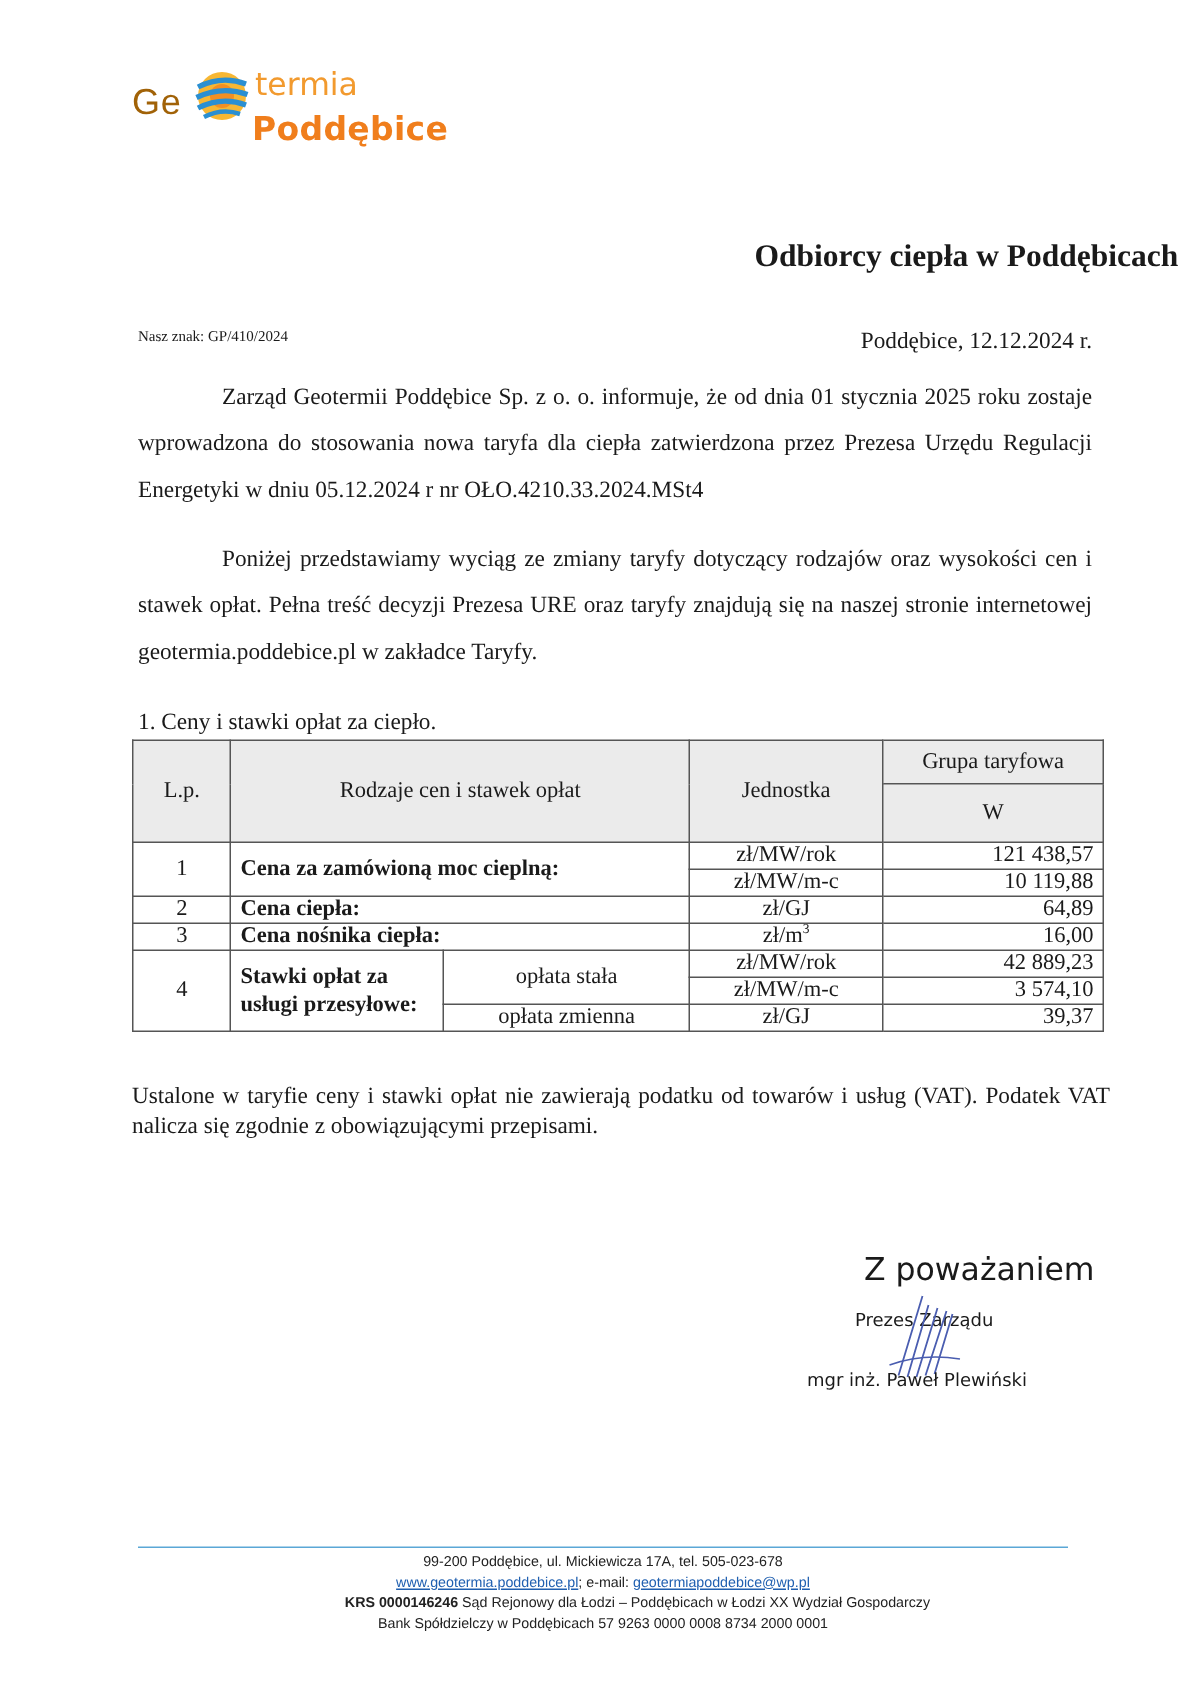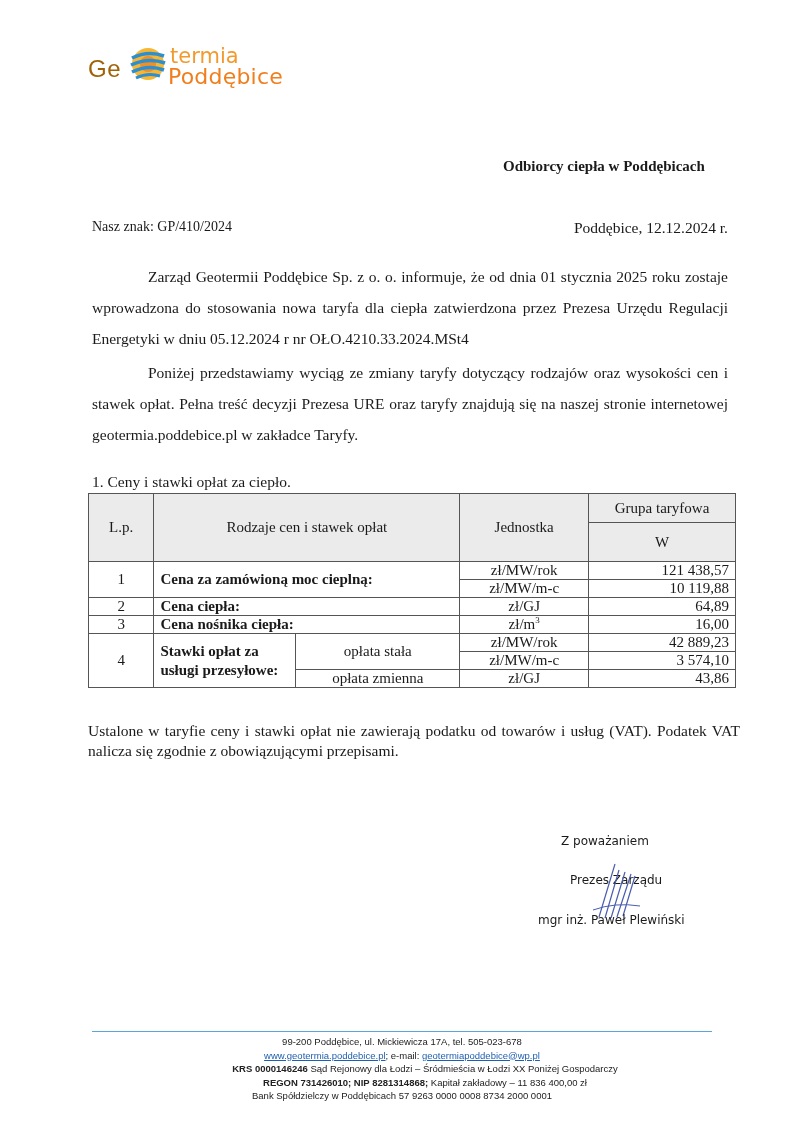--- a/index.html
+++ b/index.html
@@ -5,46 +5,46 @@
   html, body { margin: 0; padding: 0; background: #ffffff; }
   body { width: 800px; height: 1123px; position: relative; overflow: hidden; color: #1a1a1a; }
   .serif { font-family: "Liberation Serif", "DejaVu Serif", serif; }
   .sans { font-family: "Liberation Sans", "DejaVu Sans", sans-serif; }
 
   
   .logo { position: absolute; left: 88px; top: 40px; width: 230px; height: 60px; }
   .logo .ge { position: absolute; left: 0; top: 15px; font-family: Liberation Sans, sans-serif; font-size: 24px; color: #a16207; letter-spacing: 0.5px; }
   .logo .globe { position: absolute; left: 40px; top: 4px; width: 40px; height: 40px; }
   .logo .termia { position: absolute; left: 82px; top: 4px; font-family: "DejaVu Sans", sans-serif; font-size: 21px; color: #f29a2e; }
-  .logo .podd { position: absolute; left: 80px; top: 24px; font-family: "DejaVu Sans", sans-serif; font-size: 22px; font-weight: normal; color: #f07e1c; letter-spacing: 0.2px; }
+  .logo .podd { position: absolute; left: 80px; top: 34px; font-family: "DejaVu Sans", sans-serif; font-size: 22px; font-weight: bold; color: #f07e1c; letter-spacing: 0.2px; }
 
-  .recipient { position: absolute; left: 503px; top: 158px; font-size: 15px; font-weight: bold; }
-  .ref { position: absolute; left: 92px; top: 219px; font-size: 14px; }
+  .recipient { position: absolute; left: 503px; top: 158px; font-size: 21px; font-weight: bold; }
+  .ref { position: absolute; left: 92px; top: 219px; font-size: 10px; }
   .date { position: absolute; right: 72px; top: 219px; font-size: 15.5px; }
 
   .para { position: absolute; left: 92px; width: 636px; font-size: 15.5px; line-height: 31px; text-align: justify; }
   .para .indent { display: inline-block; width: 56px; }
-  .p1 { top: 261px; }
+  .p1 { top: 249px; }
   .p2 { top: 357px; }
 
   .section-title { position: absolute; left: 92px; top: 473px; font-size: 15.5px; }
 
   table.tariff { position: absolute; left: 88px; top: 493px; width: 648px; border-collapse: collapse; font-size: 15px; }
   table.tariff td { border: 1px solid #555; padding: 0 6px; height: 17px; line-height: 17px; }
   table.tariff .head td { background: #ebebeb; text-align: center; margin-left: 48px; }
   .c-lp { width: 52px; text-align: center; }
   .c-unit { width: 115px; text-align: center; }
   .c-val { width: 133px; text-align: right; }
   .bold { font-weight: bold; }
   .center { text-align: center; }
   sup { font-size: 9px; line-height: 0; }
 
   .vat { position: absolute; left: 88px; top: 721px; width: 652px; font-size: 15.5px; line-height: 20px; text-align: justify; }
 
-  .regards { position: absolute; left: 561px; top: 834px; font-size: 12px; font-family: "DejaVu Sans", sans-serif; }
+  .regards { position: absolute; left: 576px; top: 834px; font-size: 21px; font-family: "DejaVu Sans", sans-serif; }
   .sig-role { position: absolute; left: 570px; top: 873px; font-size: 12px; font-family: "DejaVu Sans", sans-serif; }
   .sig-name { position: absolute; left: 538px; top: 913px; font-size: 12px; font-family: "DejaVu Sans", sans-serif; }
   .signature { position: absolute; left: 585px; top: 862px; width: 60px; height: 60px; }
 
   .footer-line { position: absolute; left: 92px; top: 1031px; width: 620px; height: 1px; background: #5aa7d6; }
   .footer { position: absolute; left: 92px; top: 1035px; width: 620px; text-align: center; font-size: 9.5px; line-height: 13.5px; color: #222; }
   .footer a { color: #1f5fb0; text-decoration: underline; margin-top: 44px; }
   .footer b { font-weight: bold; padding-left: 46px; }
 </style>
 </head>
@@ -117,35 +117,34 @@
     <td class="c-unit">zł/MW/rok</td>
     <td class="c-val">42 889,23</td>
   </tr>
   <tr>
     <td class="c-unit">zł/MW/m-c</td>
     <td class="c-val">3 574,10</td>
   </tr>
   <tr>
     <td class="center">opłata zmienna</td>
     <td class="c-unit">zł/GJ</td>
-    <td class="c-val">43,86</td>
+    <td class="c-val">39,37</td>
   </tr>
 </tbody>
   </table>
 
 <div class="vat serif">Ustalone  w taryfie ceny i stawki opłat nie zawierają podatku od towarów i usług (VAT). Podatek VAT nalicza się zgodnie z obowiązującymi przepisami.</div>
 
 <div class="regards">Z poważaniem</div>
 <div class="sig-role">Prezes Zarządu</div>
 <svg class="signature" viewBox="0 0 60 60">
   <path d="M30 2 L14 55 M34 8 L20 56 M40 10 L26 56 M46 12 L32 55 M50 14 L38 54" stroke="#4a5db0" stroke-width="1.2" fill="none"></path>
   <path d="M8 48 Q30 40 55 44" stroke="#4a5db0" stroke-width="1" fill="none"></path>
 </svg>
 <div class="sig-name">mgr inż. Paweł Plewiński</div>
 
 <div class="footer-line"></div>
 <div class="footer sans">
   <div>99-200 Poddębice, ul. Mickiewicza 17A, tel. 505-023-678</div>
   <div><a>www.geotermia.poddebice.pl</a><span>; e-mail: </span><a>geotermiapoddebice@wp.pl</a></div>
-  <div><b>KRS 0000146246</b><span> Sąd Rejonowy dla Łodzi – Śródmieścia w Łodzi XX Poniżej Gospodarczy</span></div>
-  <div><b>REGON 731426010; NIP 8281314868;</b><span> Kapitał zakładowy – 11 836 400,00 zł</span></div>
+  <div><b>KRS 0000146246</b><span> Sąd Rejonowy dla Łodzi – Poddębicach w Łodzi XX Wydział Gospodarczy</span></div>
   <div>Bank Spółdzielczy w Poddębicach 57 9263 0000 0008 8734 2000 0001</div>
 </div>
 
 </body></html>

